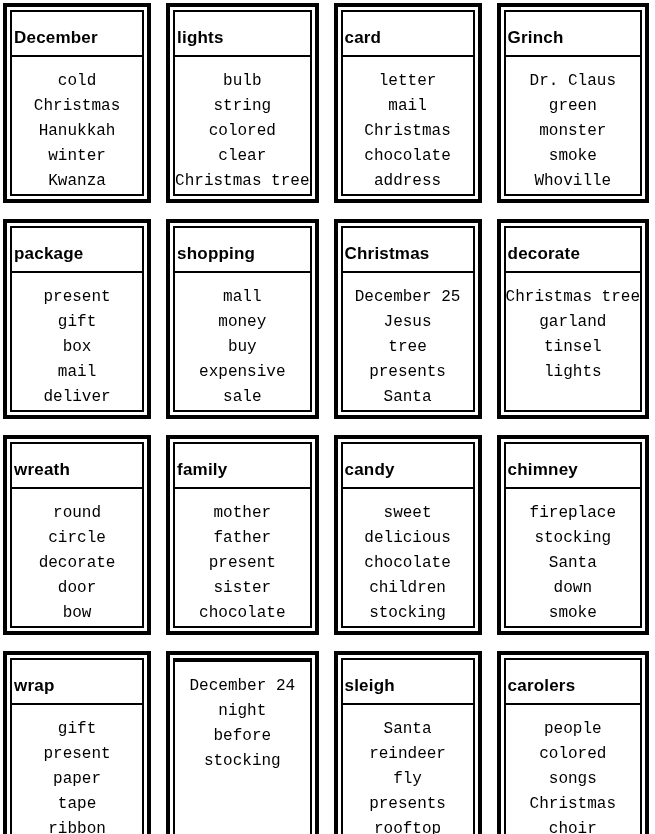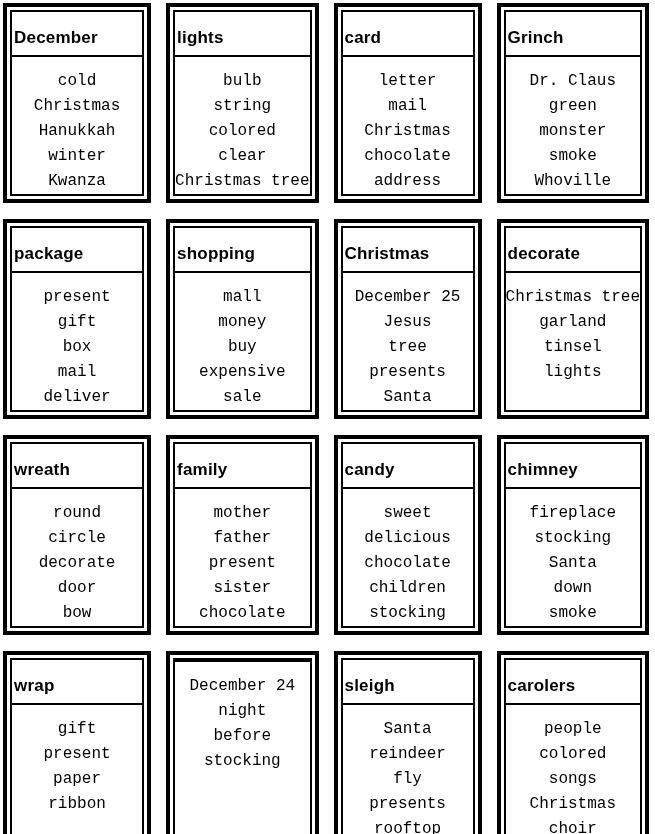--- a/index.html
+++ b/index.html
@@ -232,20 +232,21 @@
   </div>
 
   <div class="card">
     <div class="card-inner">
       <div class="card-title">wrap</div>
       <div class="card-divider"></div>
       <div class="card-words">
         <div class="word">gift</div>
         <div class="word">present</div>
         <div class="word">paper</div>
+        <div class="word">tape</div>
         <div class="word">ribbon</div>
       </div>
     </div>
   </div>
 
   <div class="card">
     <div class="card-inner">
       <div class="card-divider"></div>
       <div class="card-words">
         <div class="word">December 24</div>

